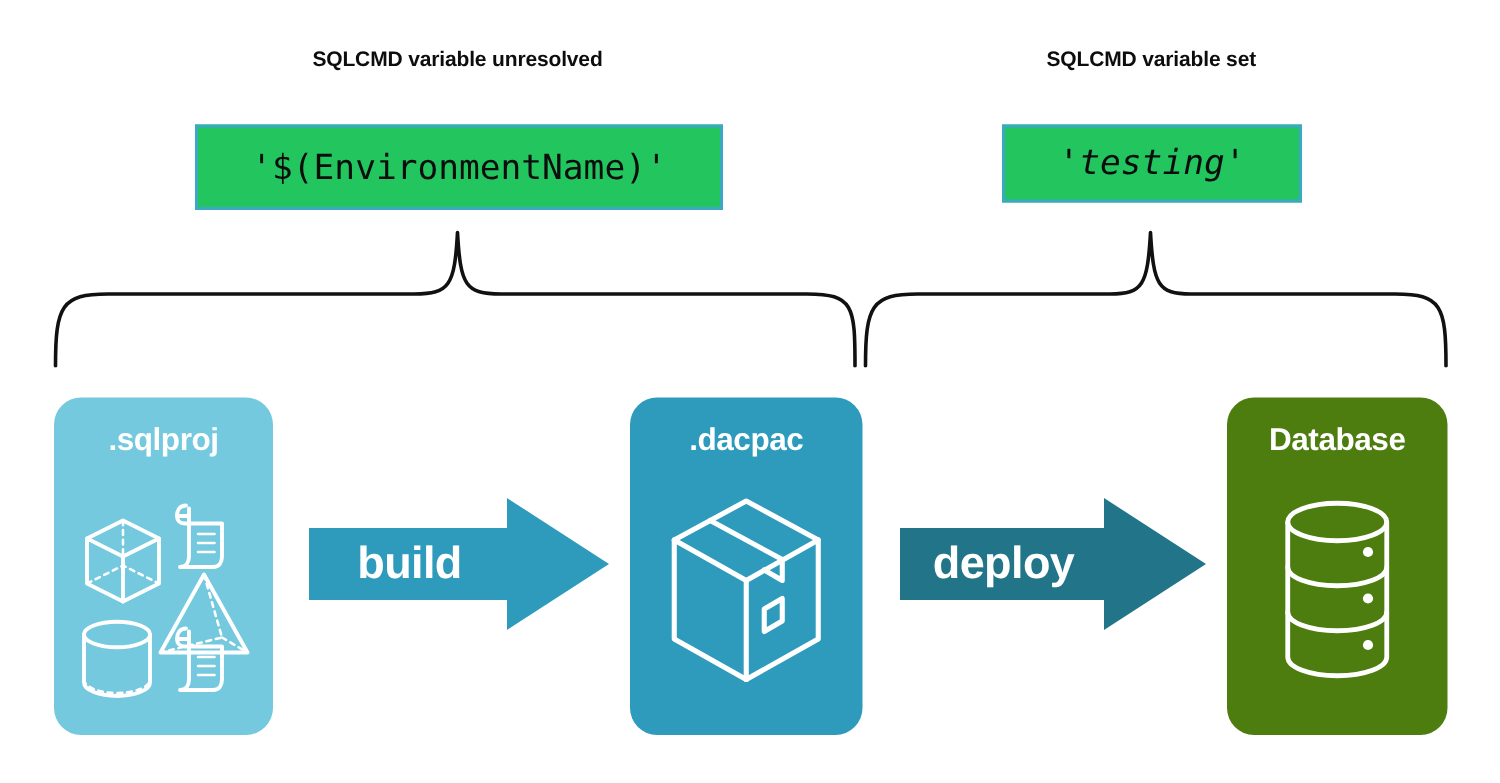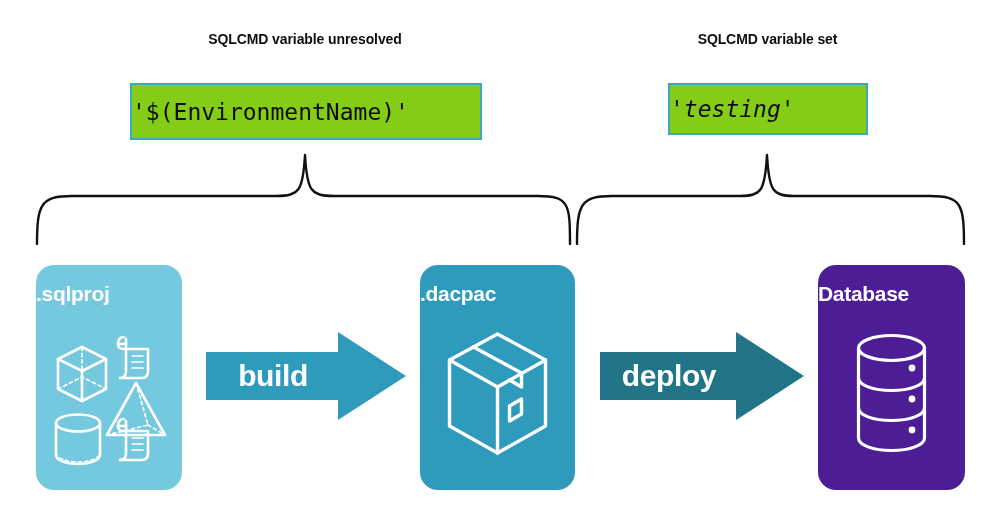--- a/index.html
+++ b/index.html
@@ -31,24 +31,24 @@
     white-space: nowrap;
   }
   #heading-left  { left: 0;   top: 31px; width: 610px; }
   #heading-right { left: 575px; top: 31px; width: 385px; }
 
   
   .code-box {
     position: absolute;
     box-sizing: border-box;
     border: 2px solid #3ba8c4;
-    background: #84cc16;
+    background: #22c55e;
     display: flex;
     align-items: center;
-    justify-content: flex-start;
+    justify-content: center;
     font-family: "DejaVu Sans Mono", "Liberation Mono", monospace;
     font-size: 23px;
     color: #0d0d0d;
     white-space: nowrap;
   }
   #code-box-left  { left: 130px; top: 83px; width: 352px; height: 57px; }
   #code-box-right { left: 668px; top: 83px; width: 200px; height: 52px; font-style: italic; }
 
   
   .brace-svg {
@@ -62,28 +62,28 @@
 
   
   .stage-box {
     position: absolute;
     border-radius: 18px;
     top: 265px;
     height: 225px;
   }
   #stage-sqlproj  { left: 36px;  width: 146px; background: #74c9df; }
   #stage-dacpac   { left: 420px; width: 128px; background: #2e9bbc; padding-left: 27px; }
-  #stage-database { left: 818px; width: 147px; background: #4c1d95; }
+  #stage-database { left: 818px; width: 147px; background: #4d7c0f; }
 
   .stage-label {
     position: absolute;
     top: 17px;
     left: 0;
     width: 100%;
-    text-align: left;
+    text-align: center;
     font-family: "Liberation Sans", sans-serif;
     font-weight: bold;
     font-size: 21px;
     letter-spacing: -0.3px;
     color: #ffffff;
     white-space: nowrap;
   }
   .stage-art {
     position: absolute;
     left: 0;

